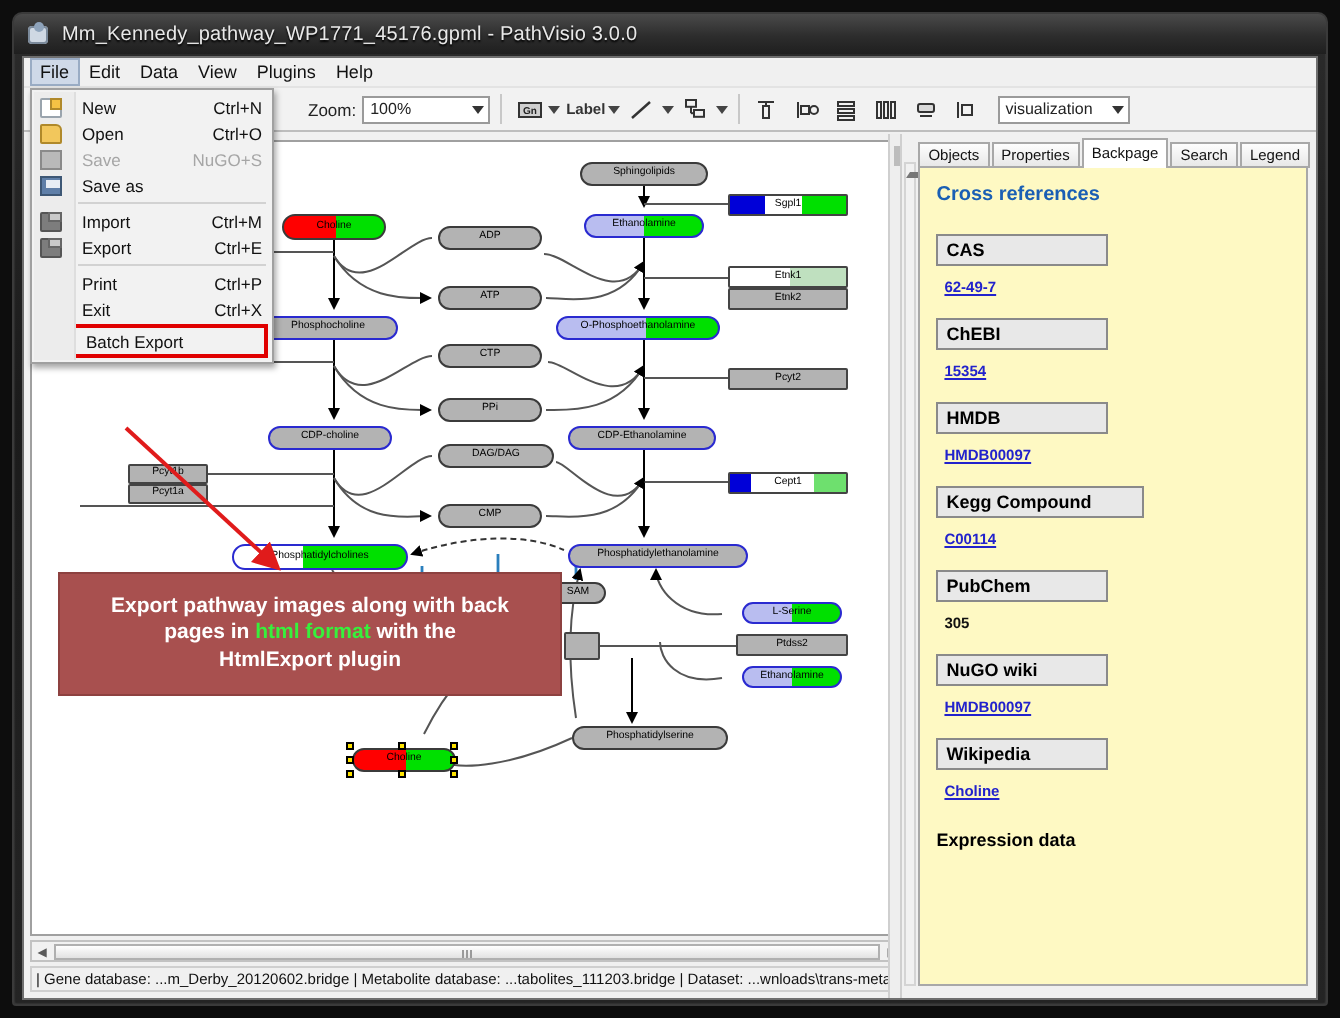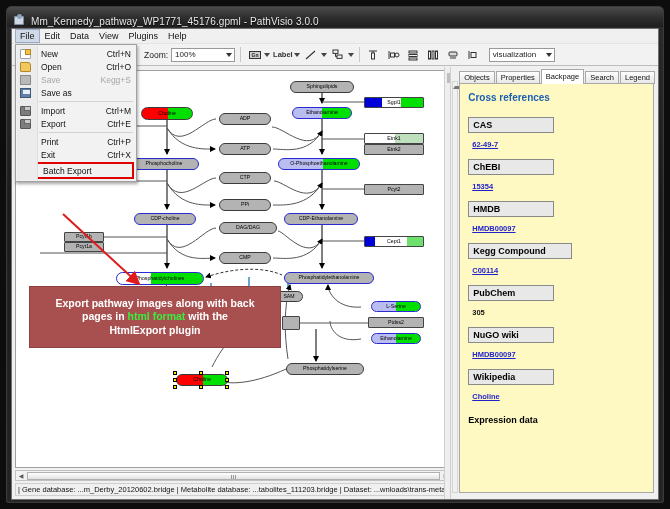--- a/index.html
+++ b/index.html
@@ -24,21 +24,21 @@
     border: 1px solid #3a3a3a;
     border-radius: 5px 5px 2px 2px;
     box-shadow: inset 0 0 1px #555;
   }
   .titlebar {
     position: absolute;
     left: 7px; top: 7px;
     width: 656px; height: 20px;
     border-radius: 4px 4px 0 0;
     background: linear-gradient(180deg,#4a4a4a 0%,#2d2d2d 55%,#1f1f1f 100%);
-    display: flex; align-items: flex-end;
+    display: flex; align-items: center;
     padding-left: 6px;
     overflow: hidden;
   }
   .title-icon {
     width: 13px; height: 13px;
     margin-right: 5px;
     position: relative;
     flex: none;
   }
   .title-icon::before {
@@ -97,21 +97,21 @@
     border: 1px solid #9aacc4;
     padding: 0px 4px;
   }
 
   
   .toolbar {
     height: 22px;
     background: #f2f2f2;
     border-bottom: 1px solid #bdbdbd;
     display: flex; align-items: center;
-    padding-left: 9px;
+    padding-left: 19px;
     gap: 3px;
     font-size: 8.5px;
     position: relative;
     z-index: 30;
   }
   .tb-btn {
     width: 17px; height: 17px;
     border: 1px solid transparent;
     display: flex; align-items: center; justify-content: center;
     color: #333;
@@ -740,21 +740,21 @@
         <span class="acc">Ctrl+N</span>
       </div>
       <div class="fm-row">
         <span class="fm-ico ico-open"></span>
         <span class="lbl">Open</span>
         <span class="acc">Ctrl+O</span>
       </div>
       <div class="fm-row disabled">
         <span class="fm-ico ico-save"></span>
         <span class="lbl">Save</span>
-        <span class="acc">Kegg+S</span>
+        <span class="acc">NuGO+S</span>
       </div>
       <div class="fm-row">
         <span class="fm-ico ico-saveas"></span>
         <span class="lbl">Save as</span>
         <span class="acc"></span>
       </div>
 
       <div class="fm-sep"></div>
 
       <div class="fm-row">

